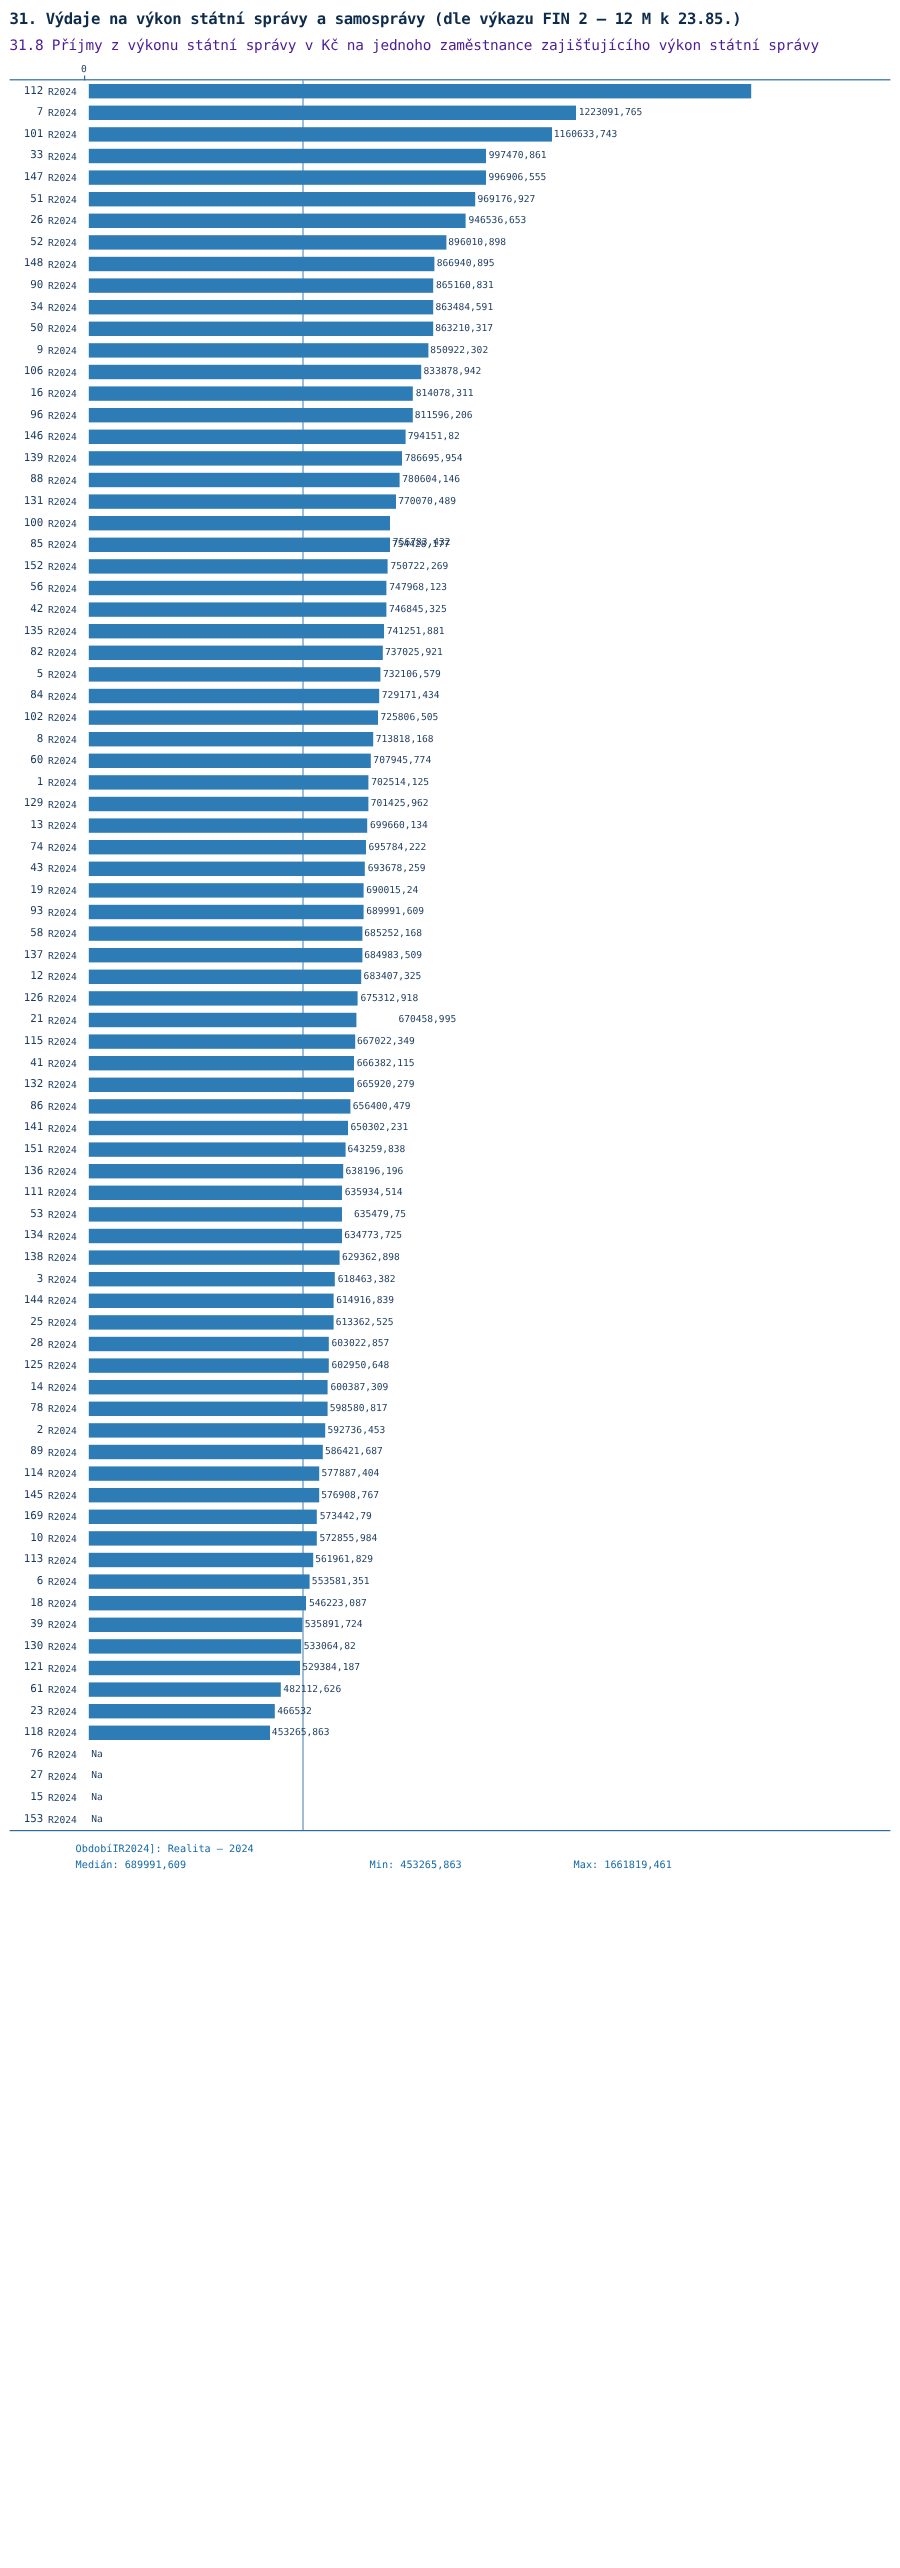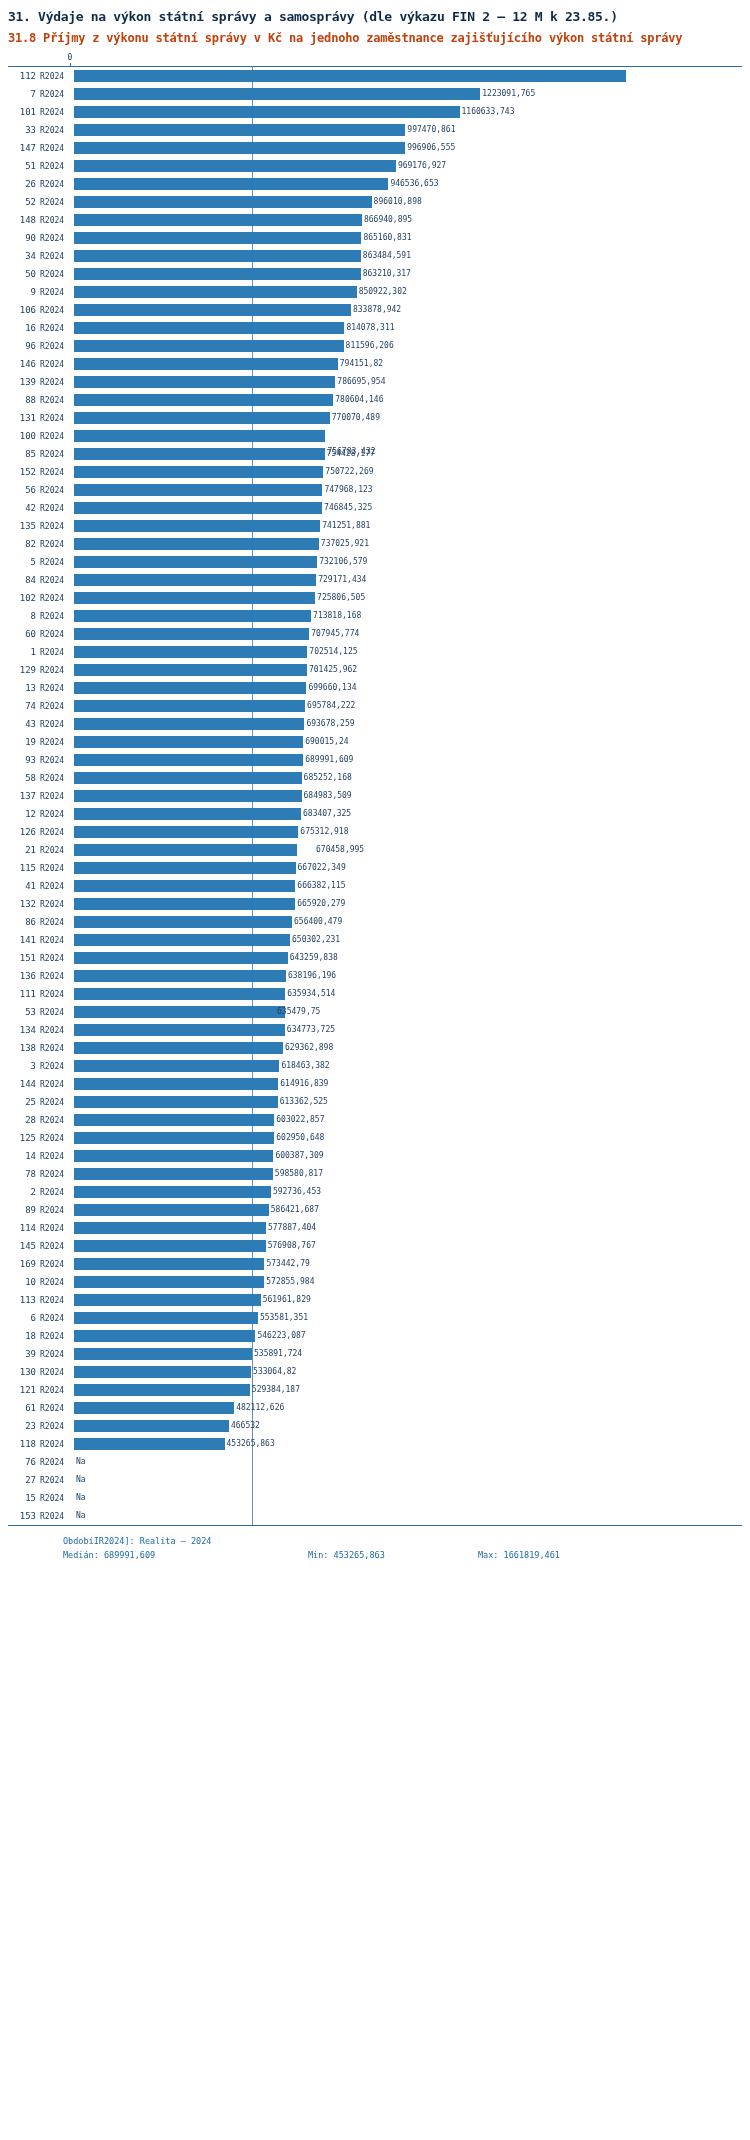--- a/index.html
+++ b/index.html
@@ -22,22 +22,22 @@
   .title {
     font-size: 13px;
     font-weight: bold;
     color: #0d2b4a;
     letter-spacing: -0.3px;
     line-height: 17px;
     margin: 2px 0 0 0;
   }
   .subtitle {
     font-size: 12px;
-    font-weight: bold;
-    color: #c2410c;
+    font-weight: normal;
+    color: #4c1d95;
     letter-spacing: -0.2px;
     line-height: 17px;
     margin: 5px 0 0 0;
   }
   .typeline {
     font-size: 8.5px;
     color: #1a3a5c;
     margin: 4px 0 0 0;
     line-height: 12px;
   }
@@ -525,21 +525,21 @@
           <div class="bar-area">
             <div class="bar" style="width: 224.316px; background: rgb(46, 124, 181);"></div>
             <div class="bar-value" style="left: 224.316px;">675312,918</div>
           </div>
         </div>
         <div class="row">
           <div class="row-cat">21</div>
           <div class="row-series">R2024</div>
           <div class="bar-area">
             <div class="bar" style="width: 222.704px; background: rgb(46, 124, 181);"></div>
-            <div class="bar-value" style="left: 219px; padding-left: 23px;">670458,995</div>
+            <div class="bar-value" style="left: 235px; padding-left: 23px;">670458,995</div>
           </div>
         </div>
         <div class="row">
           <div class="row-cat">115</div>
           <div class="row-series">R2024</div>
           <div class="bar-area">
             <div class="bar" style="width: 221.562px; background: rgb(46, 124, 181);"></div>
             <div class="bar-value" style="left: 221.562px;">667022,349</div>
           </div>
         </div>
@@ -597,21 +597,21 @@
           <div class="bar-area">
             <div class="bar" style="width: 211.236px; background: rgb(46, 124, 181);"></div>
             <div class="bar-value" style="left: 211.236px;">635934,514</div>
           </div>
         </div>
         <div class="row">
           <div class="row-cat">53</div>
           <div class="row-series">R2024</div>
           <div class="bar-area">
             <div class="bar" style="width: 211.085px; background: rgb(46, 124, 181);"></div>
-            <div class="bar-value" style="left: 201px;">635479,75</div>
+            <div class="bar-value" style="left: 219px;">635479,75</div>
           </div>
         </div>
         <div class="row">
           <div class="row-cat">134</div>
           <div class="row-series">R2024</div>
           <div class="bar-area">
             <div class="bar" style="width: 210.85px; background: rgb(46, 124, 181);"></div>
             <div class="bar-value" style="left: 210.85px;">634773,725</div>
           </div>
         </div>

